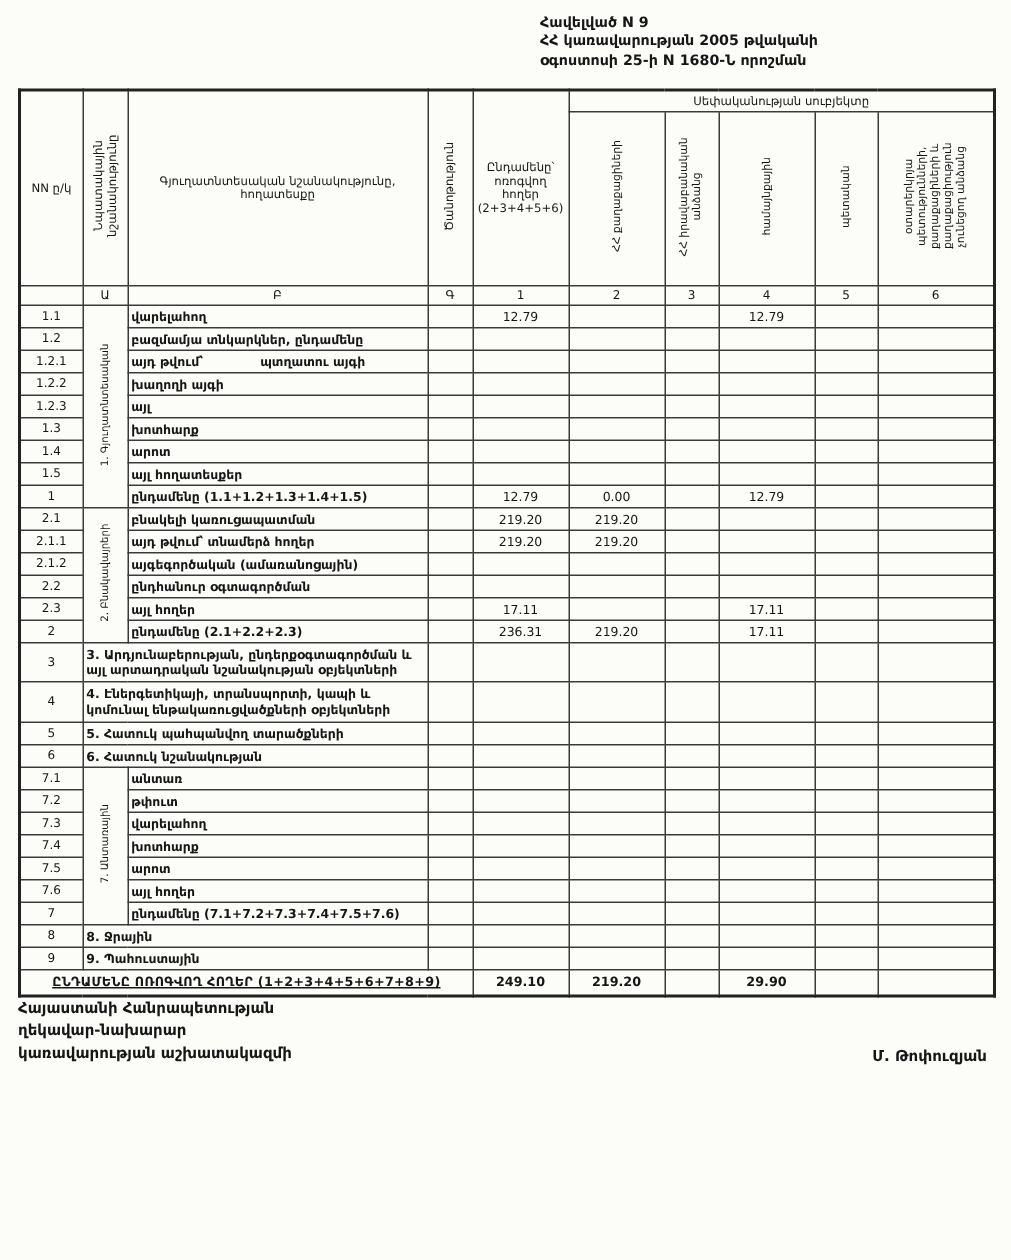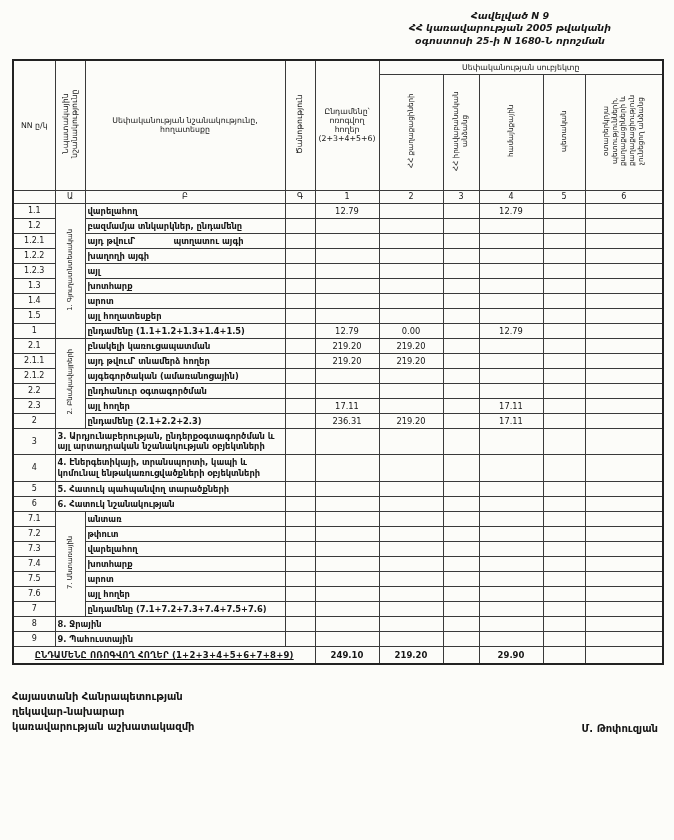--- a/index.html
+++ b/index.html
@@ -1,38 +1,38 @@
 <!DOCTYPE html>
 <html><head>
 <meta charset="utf-8">
 <style>
   html,body{margin:0;padding:0;}
   body{font-family:"DejaVu Sans",sans-serif;background:#e8e8e8;}
   .page{width:674px;height:840px;background:#fcfcf9;color:#161616;margin:0 auto;padding:8px 12px;box-sizing:border-box;position:relative;}
-  .annex{width:300px;margin:2px 2px 0 auto;text-align:center;font-size:9.5px;font-weight:600;line-height:1.3;font-style:italic;}
+  .annex{width:300px;margin:2px 2px 0 auto;text-align:left;font-size:9.5px;font-weight:600;line-height:1.3;}
   .title{margin-top:30px;text-align:center;font-size:9.5px;font-weight:700;line-height:1.4;letter-spacing:.2px;}
   table{border-collapse:collapse;margin-top:12px;table-layout:fixed;width:650px;border:2px solid #222;}
   th,td{border:1px solid #3a3a3a;font-weight:400;vertical-align:middle;box-sizing:border-box;overflow:hidden;}
   thead th{font-size:7.2px;text-align:center;padding:1px;font-weight:400;}
   .h-top th{height:14px;font-size:7.8px;}
   .h-vert th{height:116px;}
   .h-letters td{height:13px;text-align:center;font-size:8px;padding:0;}
   .vert{writing-mode:vertical-rl;transform:rotate(180deg);display:inline-block;line-height:1.2;}
   .vfix{height:106px;text-align:center;}
   tbody td{height:15px;font-size:8.3px;padding:0 2px;}
   .c-no{text-align:center;font-size:8px;}
   .c-label{text-align:left;font-weight:bold;}
   .c-val{text-align:center;}
   .c-group{text-align:center;padding:0;}
   .c-group .vert{font-size:6.8px;white-space:nowrap;}
   .lbl2{margin-left:38px;}
   .tall{line-height:1.3;padding-top:2px;padding-bottom:2px;}
   .total-row td{font-weight:600;font-size:8.5px;height:18px;}
   .total-label{text-align:center;letter-spacing:.2px;text-decoration:underline;}
-  .footer{display:flex;justify-content:space-between;align-items:flex-end;margin-top:24px;font-size:10px;}
+  .footer{display:flex;justify-content:space-between;align-items:flex-end;font-size:10px;}
   .footer-left div{line-height:1.5;font-weight:600;}
   .signature{font-weight:600;padding-right:4px;}
 </style>
 </head>
 <body>
 
 <div class="page">
 
   <div class="annex">
     <div>Հավելված N 9</div>
@@ -51,21 +51,21 @@
         <col style="width:64px">
         <col style="width:36px">
         <col style="width:64px">
       <col style="width:42px">
         <col style="width:78px">
     </colgroup>
     <thead>
       <tr class="h-top">
         <th rowspan="2">NN ը/կ</th>
         <th rowspan="2"><div class="vert vfix">Նպատակային նշանակությունը</div></th>
-        <th rowspan="2">Սեփականության նշանակությունը, հողատեսքը</th>
+        <th rowspan="2">Գյուղատնտեսական նշանակությունը, հողատեսքը</th>
         <th rowspan="2"><div class="vert vfix">Ծանոթություն</div></th>
         <th rowspan="2">Ընդամենը՝ ոռոգվող հողեր (2+3+4+5+6)</th>
         <th colspan="5">Սեփականության սուբյեկտը</th>
       </tr>
       <tr class="h-vert">
         <th><div class="vert vfix">ՀՀ քաղաքացիների</div></th>
         <th><div class="vert vfix">ՀՀ իրավաբանական անձանց</div></th>
         <th><div class="vert vfix">համայնքային</div></th>
         <th><div class="vert vfix">պետական</div></th>
         <th><div class="vert vfix">օտարերկրյա պետությունների, քաղաքացիների և քաղաքացիություն չունեցող անձանց</div></th>

